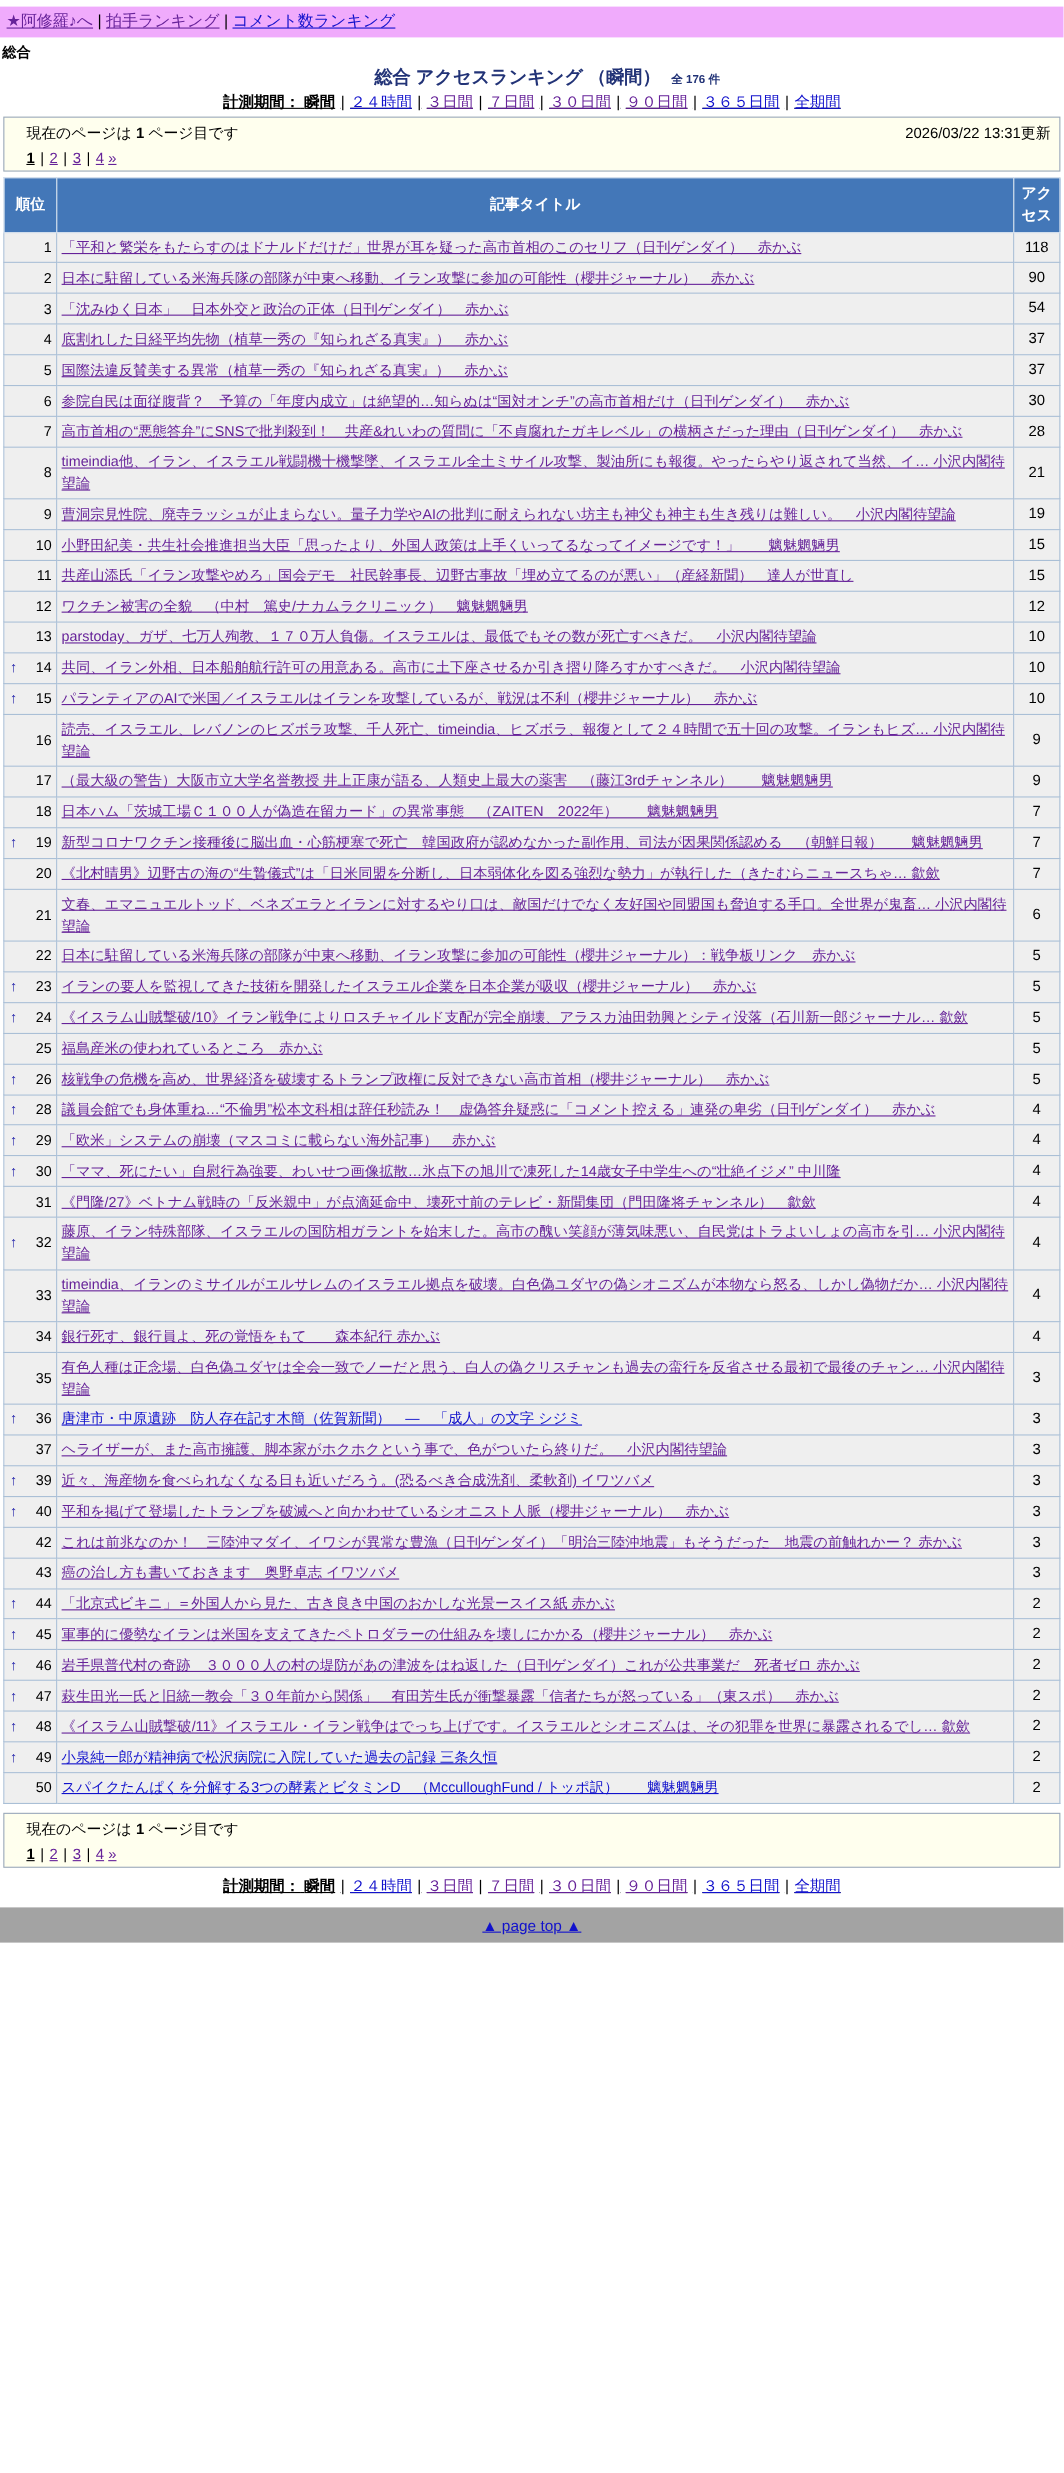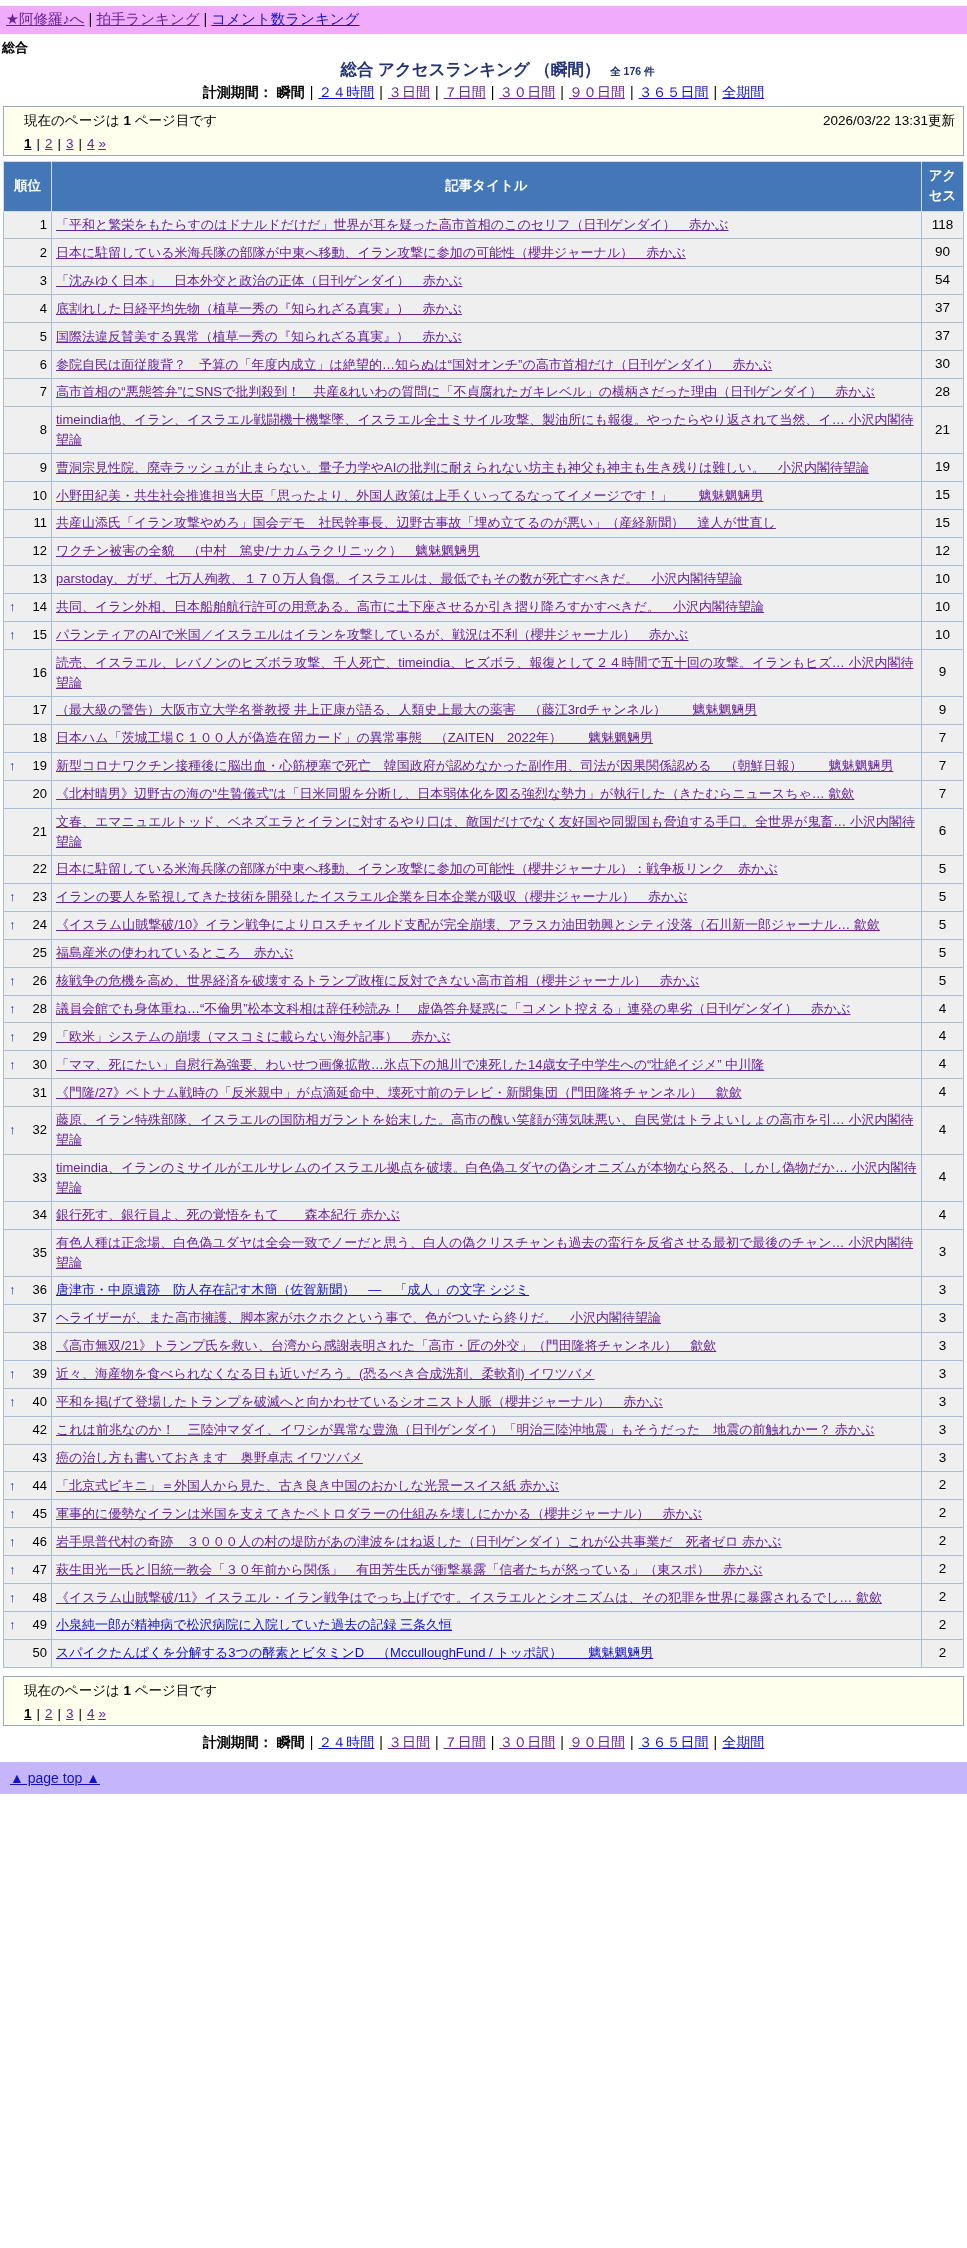--- a/index.html
+++ b/index.html
@@ -23,21 +23,21 @@
   .topbar .sep { color:#000; margin:0 4px; }
 
   
   .section-label { font-size:13px; font-weight:bold; margin:5px 0 2px 2px; }
 
   
   .heading { text-align:center; margin:2px 0 1px 0;padding-left:28px; }
   .heading .ttl { color:#223377; font-weight:bold; font-size:16.5px; }
   .heading .cnt { color:#223377; font-size:10.5px; font-weight:bold; margin-left:6px; }
 
-  .period-line { text-align:center; font-size:14px; margin:3px 0 4px 0; }
+  .period-line { text-align:center; font-size:14px; margin:3px 0 4px 0;text-decoration:underline; }
   .period-line .plabel { font-weight:bold; }
   .period-line .pcur { font-weight:bold; }
   .period-line .sep { margin:0 5px; }
 
   
   .info-box {
     margin:0 3px;
     background:#ffffee;
     border:1px solid #9aa8bc;
     padding:5px 8px 4px 20px;
@@ -69,23 +69,23 @@
   }
   td.rank-cell { text-align:right; white-space:nowrap; padding-right:5px; }
   td.rank-cell .arrow { color:#2222aa; font-weight:bold; float:left; margin-left:1px; }
   td.title-cell { padding-left:6px; padding-right:6px; }
   td.acc-cell { text-align:center; padding-right:6px; font-size:13.5px; }
 
   
   .bottom-gap { height:8px; }
   .pagetop-bar {
     margin-top:10px;
-    background:#c4b5fd;
+    background:#a3a3a3;
     padding:8px 10px;
-    text-align:left;
+    text-align:center;
     font-size:14px;
   }
   .footer-space { height:34px; }
 </style>
 </head>
 <body>
 
 <div class="topbar">
   <span id="top-links"><a class="lnk-purple">★阿修羅♪へ</a><span class="sep">|</span><a class="lnk-purple">拍手ランキング</a><span class="sep">|</span><a class="lnk-blue">コメント数ランキング</a></span>
 </div>
@@ -295,25 +295,20 @@
         <td class="rank-cell"><span class="arrow">↑</span><span>36</span></td>
         <td class="title-cell"><a class="lnk-blue">唐津市・中原遺跡　防人存在記す木簡（佐賀新聞）　―　「成人」の文字 シジミ</a></td>
         <td class="acc-cell">3</td>
       </tr>
       <tr>
         <td class="rank-cell"><span>37</span></td>
         <td class="title-cell"><a class="lnk-purple">ヘライザーが、また高市擁護、脚本家がホクホクという事で、色がついたら終りだ。　小沢内閣待望論</a></td>
         <td class="acc-cell">3</td>
       </tr>
       <tr>
-        <td class="rank-cell"><span>38</span></td>
-        <td class="title-cell"><a class="lnk-purple">《高市無双/21》トランプ氏を救い、台湾から感謝表明された「高市・匠の外交」（門田隆将チャンネル）　歙歛</a></td>
-        <td class="acc-cell">3</td>
-      </tr>
-      <tr>
         <td class="rank-cell"><span class="arrow">↑</span><span>39</span></td>
         <td class="title-cell"><a class="lnk-purple">近々、海産物を食べられなくなる日も近いだろう。(恐るべき合成洗剤、柔軟剤) イワツバメ</a></td>
         <td class="acc-cell">3</td>
       </tr>
       <tr>
         <td class="rank-cell"><span class="arrow">↑</span><span>40</span></td>
         <td class="title-cell"><a class="lnk-purple">平和を掲げて登場したトランプを破滅へと向かわせているシオニスト人脈（櫻井ジャーナル）　赤かぶ</a></td>
         <td class="acc-cell">3</td>
       </tr>
       <tr>

